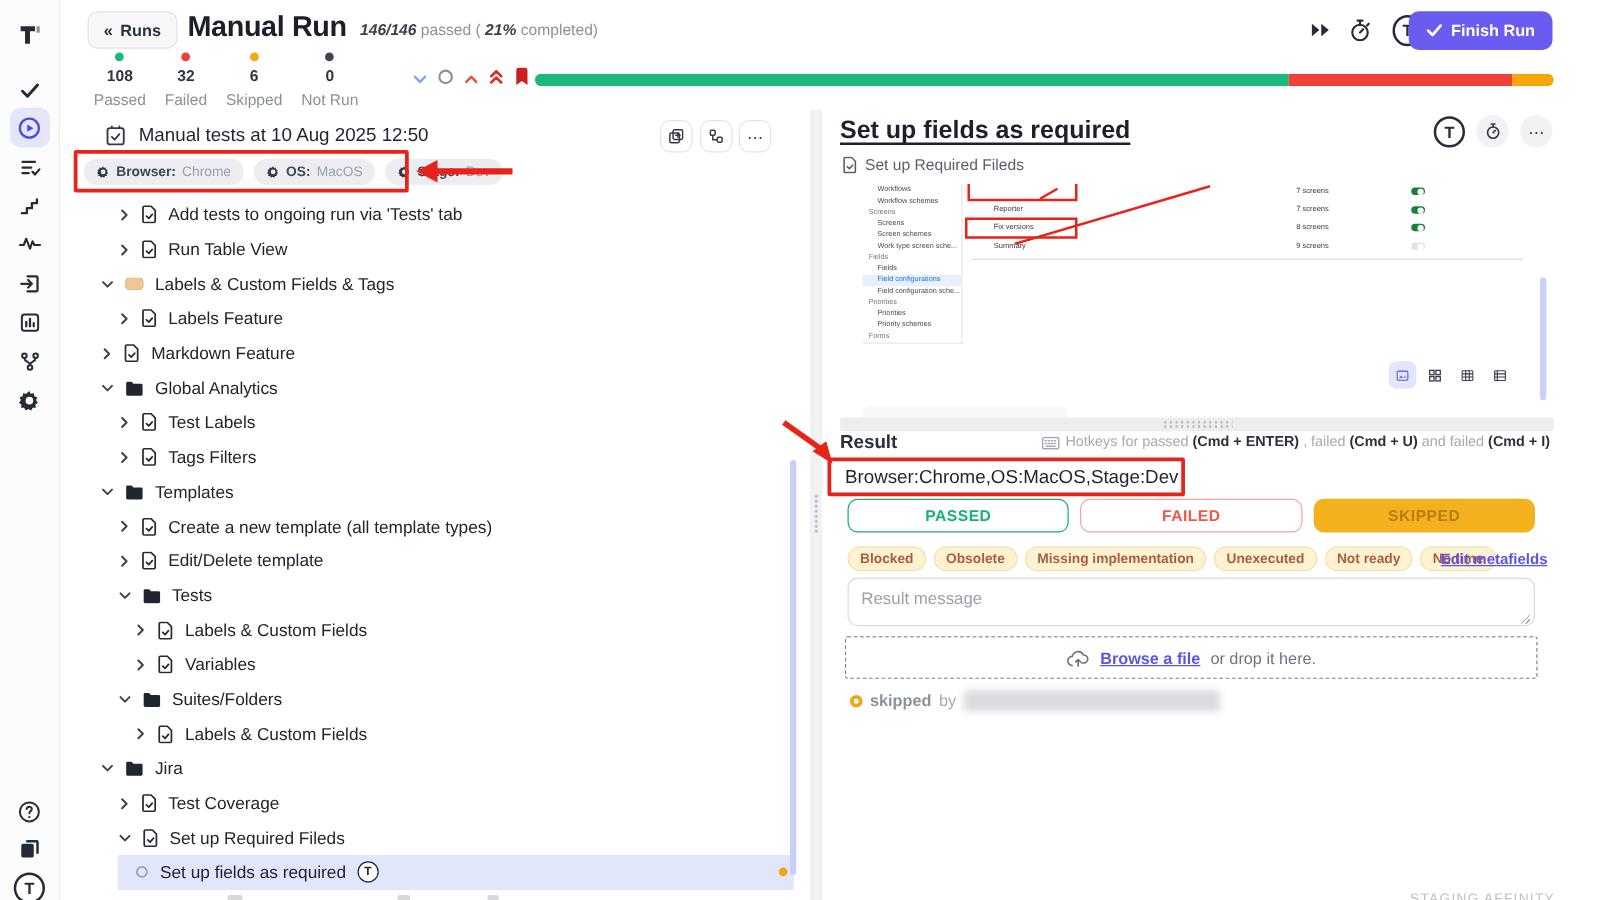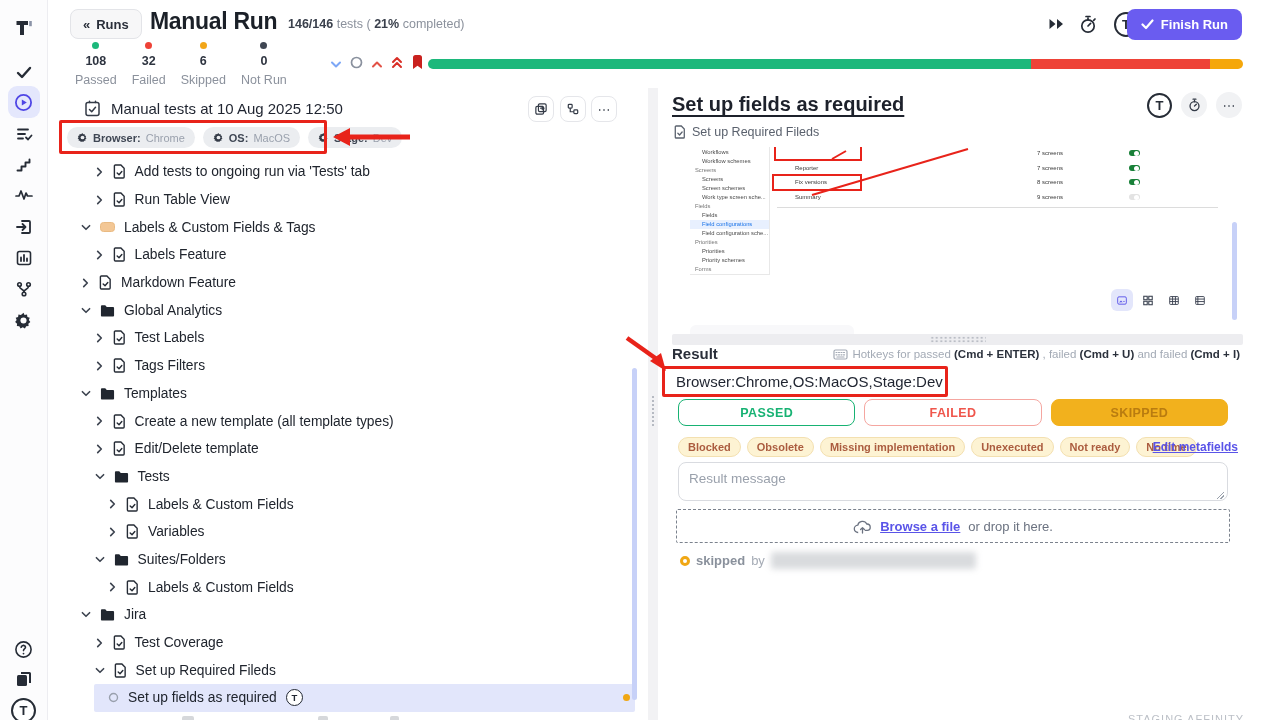--- a/index.html
+++ b/index.html
@@ -10,21 +10,21 @@
   .rail{position:absolute;left:0;top:0;width:48px;height:720px;background:#fcfcfd;border-right:1px solid #ededf1;}
   .rail .ric{position:absolute;left:50%;transform:translateX(-50%);width:32px;height:32px;display:flex;align-items:center;justify-content:center;color:#262c36;}
   .rail .ric.active{background:#e4e7fc;border-radius:9px;color:#4f46e5;}
 
   
   .topbar{position:absolute;left:48px;top:0;right:0;height:48px;background:#fff;}
   .back-btn{position:absolute;left:22px;top:9px;height:30px;padding:0 12px;display:flex;align-items:center;gap:6px;
     background:#f7f7f8;border:1px solid #e3e4e8;border-radius:8px;font-size:13px;font-weight:600;color:#2a2f3a;}
   .page-title{position:absolute;left:102px;top:8px;font-size:23px;font-weight:800;color:#1b2028;letter-spacing:-.3px;}
   .page-meta{position:absolute;left:240px;top:17px;font-size:12.5px;color:#8b919c;}
-  .page-meta b{color:#3a404c;}
+  .page-meta b{color:#3a404c;font-style:italic;}
   .tb-ic{position:absolute;top:12px;width:24px;height:24px;display:flex;align-items:center;justify-content:center;color:#262c36;}
   .tcircle{width:25px;height:25px;border:2px solid #262c36;border-radius:50%;display:flex;align-items:center;justify-content:center;
     font-weight:800;font-size:13px;color:#262c36;background:#fff;}
   .finish-btn{position:absolute;right:38px;top:9px;height:31px;padding:0 14px;display:flex;align-items:center;gap:7px;
     background:#6a5cf0;color:#fff;border:none;border-radius:8px;font-size:13px;font-weight:600;}
 
   
   .statusrow{position:absolute;left:48px;top:48px;right:0;height:32px;}
   .stats{position:absolute;left:27px;top:0;height:32px;display:flex;align-items:center;gap:15px;}
   .stat{display:flex;align-items:center;gap:5px;font-size:12.5px;color:#8b919c;flex-direction:column;}
@@ -213,21 +213,21 @@
   </aside>
 
   
   <header class="topbar">
     <button class="back-btn">
       <span>«</span>
       <span>Runs</span>
     </button>
     <div class="page-title">Manual Run</div>
     <div class="page-meta">
-      <b>146/146</b><span> tests ( </span><b>21%</b><span> completed)</span>
+      <b>146/146</b><span> passed ( </span><b>21%</b><span> completed)</span>
     </div>
     <span class="tb-ic" style="right:212px">
       <svg width="17" height="14" viewBox="0 0 17 14" fill="#262c36">
           <path d="M1.5 2l6 5-6 5zM9 2l6 5-6 5z"></path>
         </svg>
     </span>
     <span class="tb-ic" style="right:180px">
       <svg width="18" height="19" viewBox="0 0 18 19" fill="none" stroke="#262c36" stroke-width="1.7" stroke-linecap="round">
           <circle cx="9" cy="11" r="6.2"></circle>
           <path d="M7 1.5h4M9 3v2M14.7 5.3l1.3-1.3M9 11l2.6-2.6"></path>

